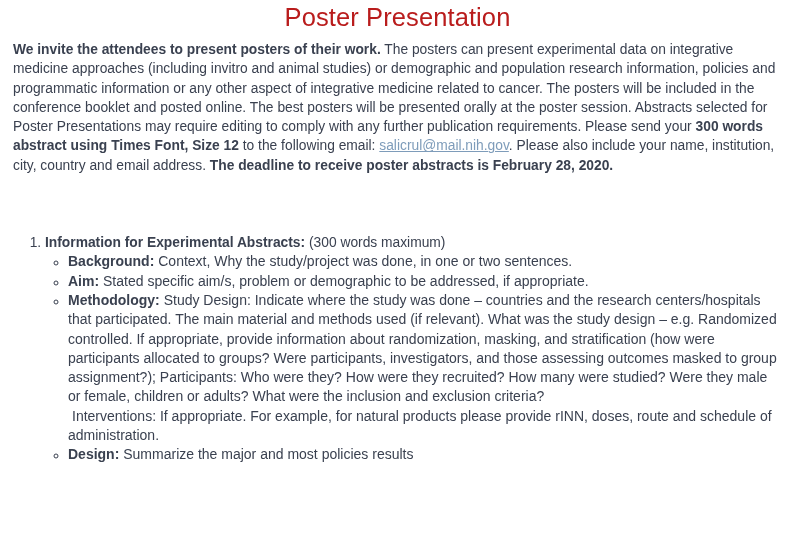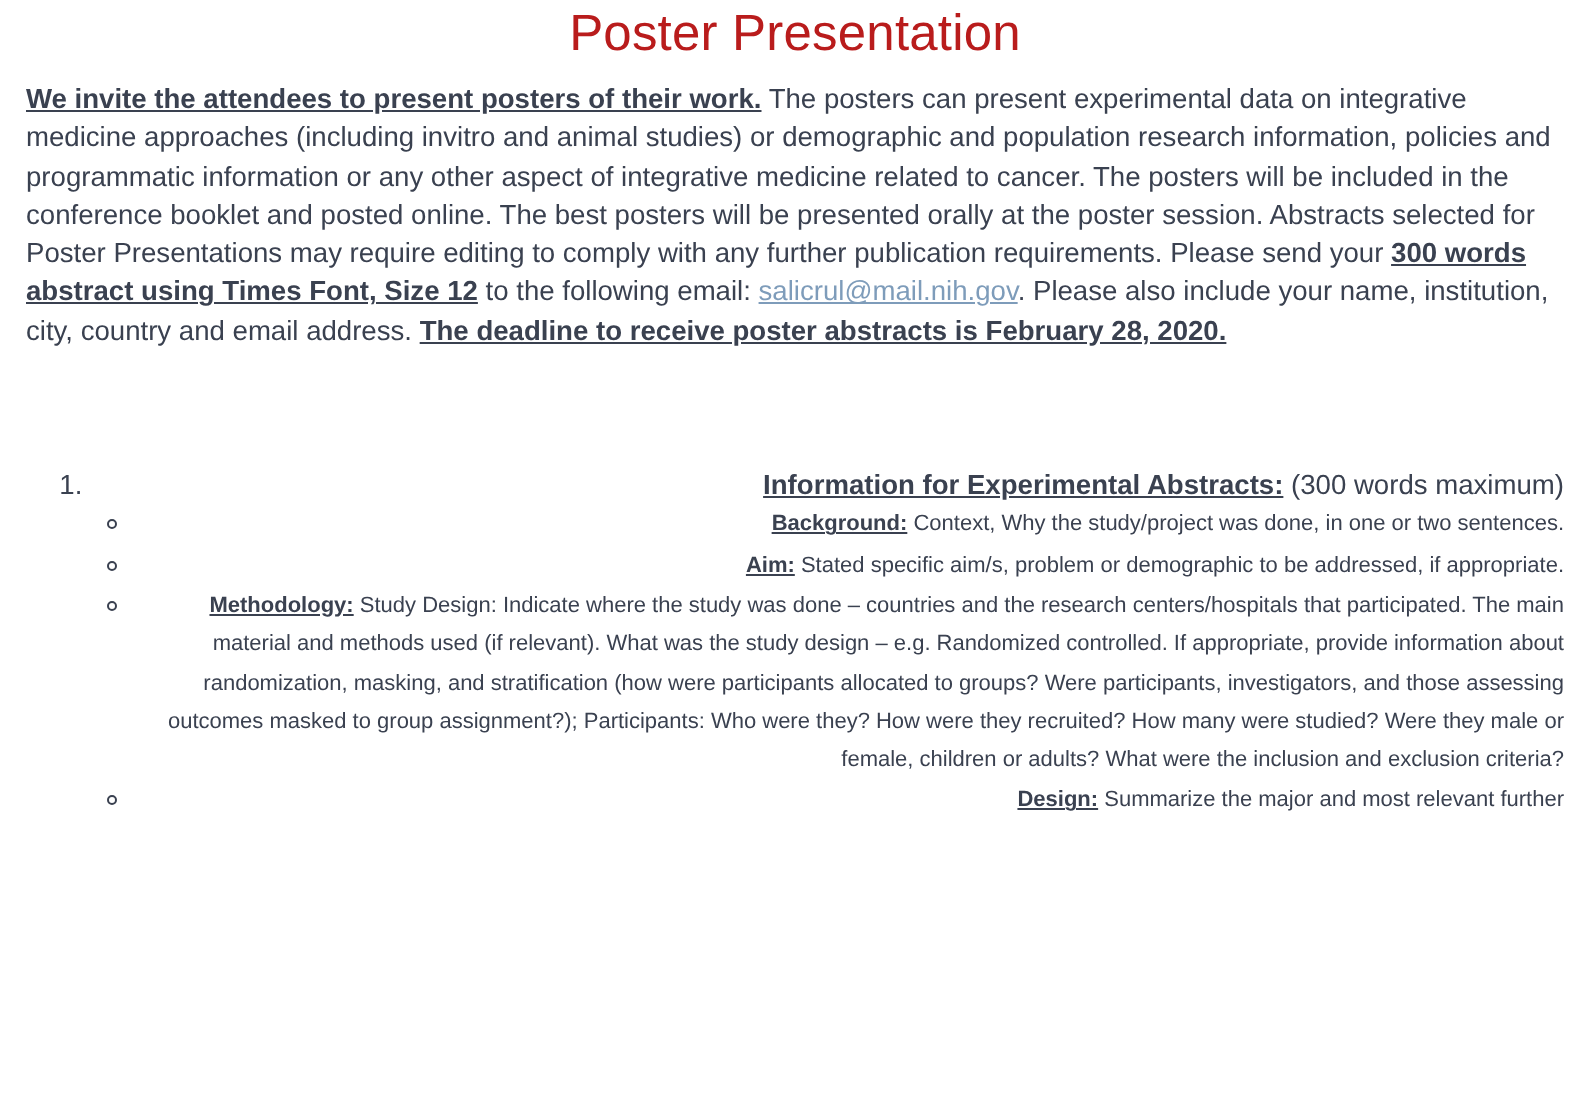--- a/index.html
+++ b/index.html
@@ -32,21 +32,20 @@
     letter-spacing: 0.1px;
   }
   .para {
     font-size: 13.8px;
     line-height: 19.3px;
     margin: 0;
     text-align: left;
   }
   b, .b {
     font-weight: bold;
-    text-decoration: underline;
   }
   .email {
     color: #7e9cba;
     text-decoration: underline;
   }
   .spacer-lg {
     height: 38px;
   }
   .spacer-md {
     height: 20px;
@@ -54,30 +53,29 @@
   ol.outline {
     margin: 0;
     padding: 0 0 0 32px;
     list-style: decimal;
     font-size: 13.8px;
     line-height: 19.3px;
   }
   ol.outline > li {
     margin: 0;
     padding: 0;
-    text-align: right;
   }
   ol.outline > li::marker {
     font-weight: normal;
   }
   ul.sub {
     margin: 0;
     padding: 0 0 0 23px;
     list-style: circle;
-    font-size: 11px;
+    font-size: 14px;
     line-height: 19.3px;
   }
   ul.sub > li {
     margin: 0;
     padding: 0;
   }
   ul.sub > li::marker {
     font-size: 12px;
   }
   .cont {
@@ -103,20 +101,21 @@
   <ol class="outline">
     <li>
       <span><b>Information for Experimental Abstracts:</b><span> (300 words maximum)</span></span>
 
       <ul class="sub">
         <li><b>Background:</b><span> Context, Why the study/project was done, in one or two sentences.</span></li>
 
         <li><b>Aim:</b><span>  Stated specific aim/s, problem or demographic to be addressed, if appropriate.</span></li>
 
         <li><b>Methodology:</b><span> Study Design: Indicate where the study was done – countries and the research centers/hospitals that participated. The main material and methods used (if relevant). What was the study design – e.g. Randomized controlled. If appropriate, provide information about randomization, masking, and stratification (how were participants allocated to groups? Were participants, investigators, and those assessing outcomes masked to group assignment?); Participants: Who were they? How were they recruited? How many were studied? Were they male or female, children or adults? What were the inclusion and exclusion criteria?</span>
+          <div class="cont">Interventions: If appropriate. For example, for natural products please provide rINN, doses, route and schedule of administration.</div>
         </li>
 
-        <li><b>Design:</b><span> Summarize the major and most relevant further</span></li>
+        <li><b>Design:</b><span> Summarize the major and most policies results</span></li>
       </ul>
     </li>
   </ol>
 
 </div>
 
 </body></html>

